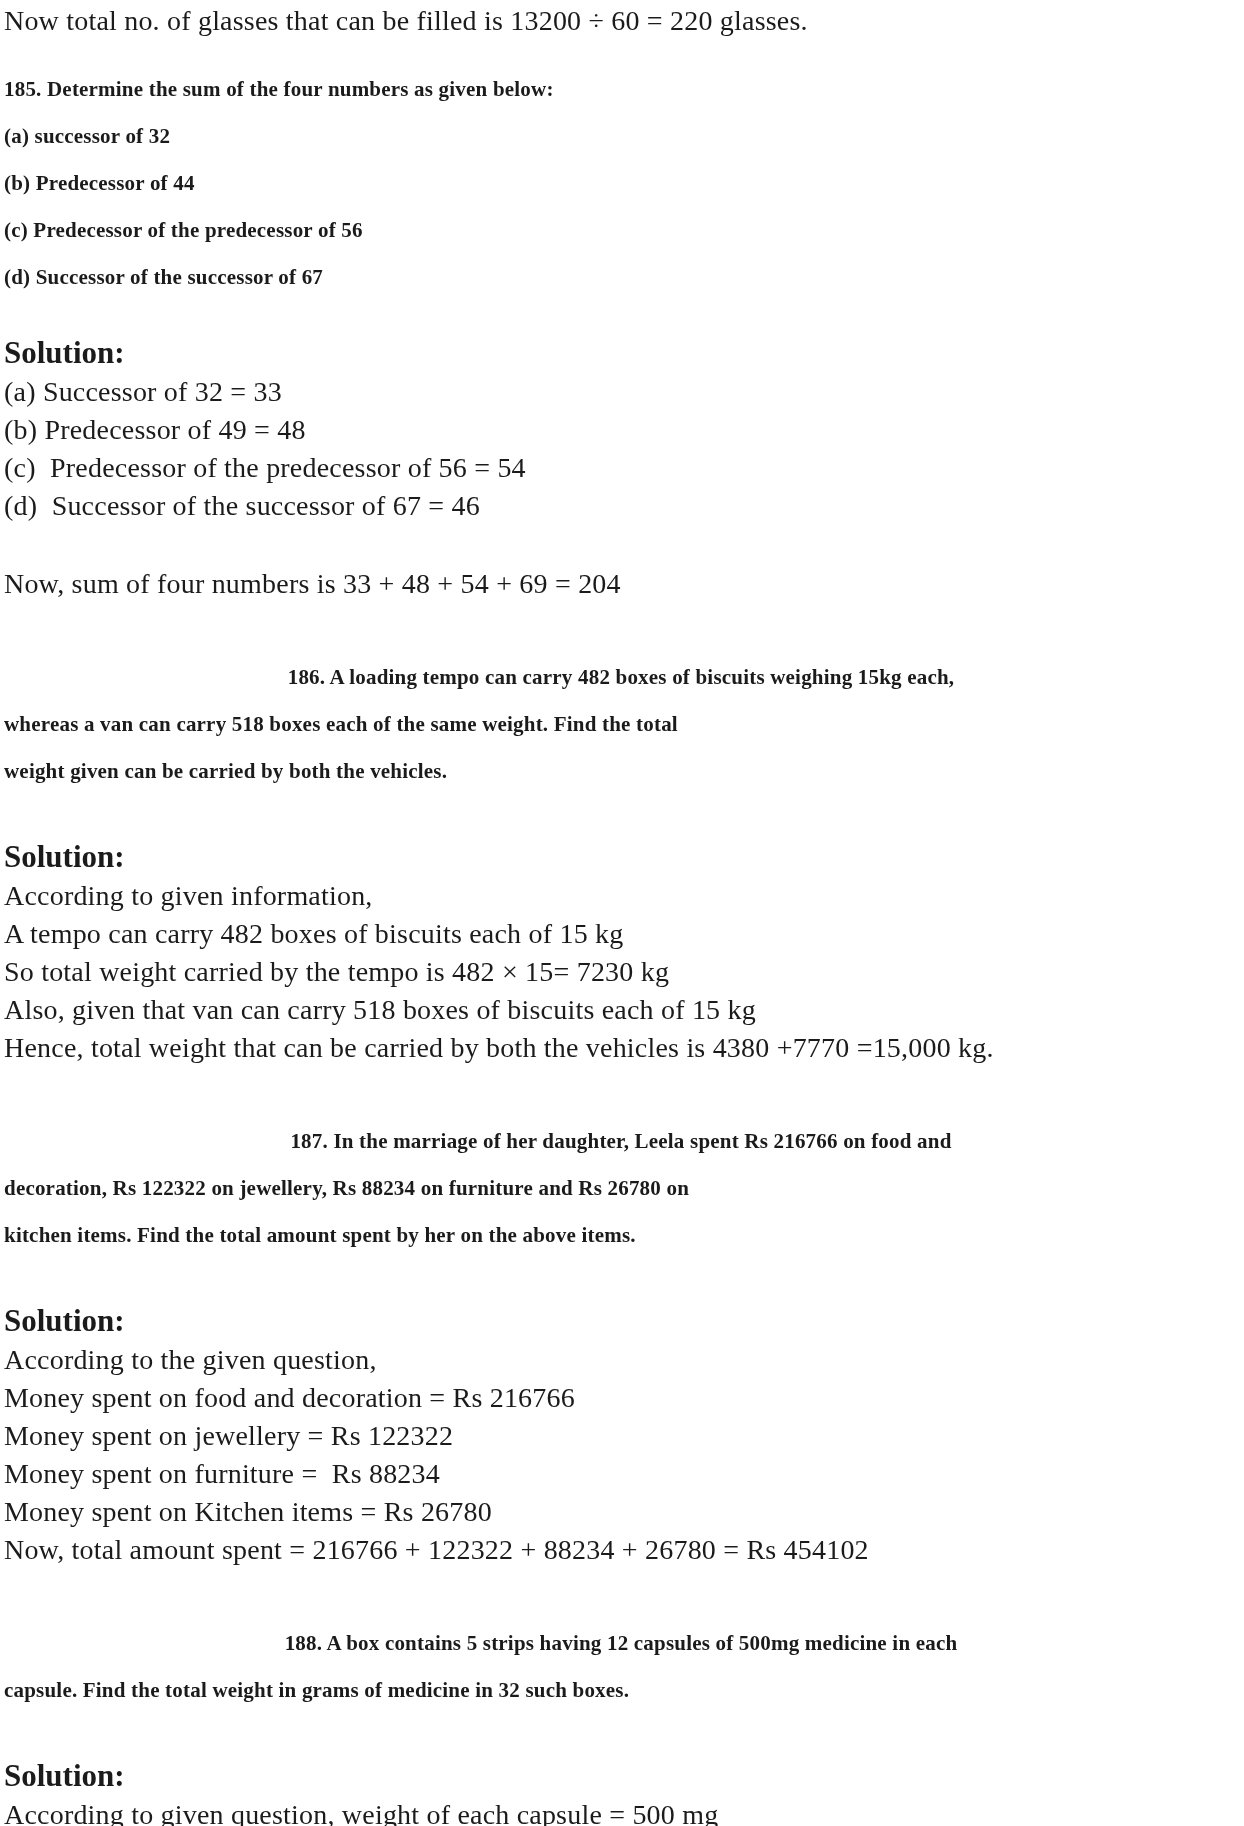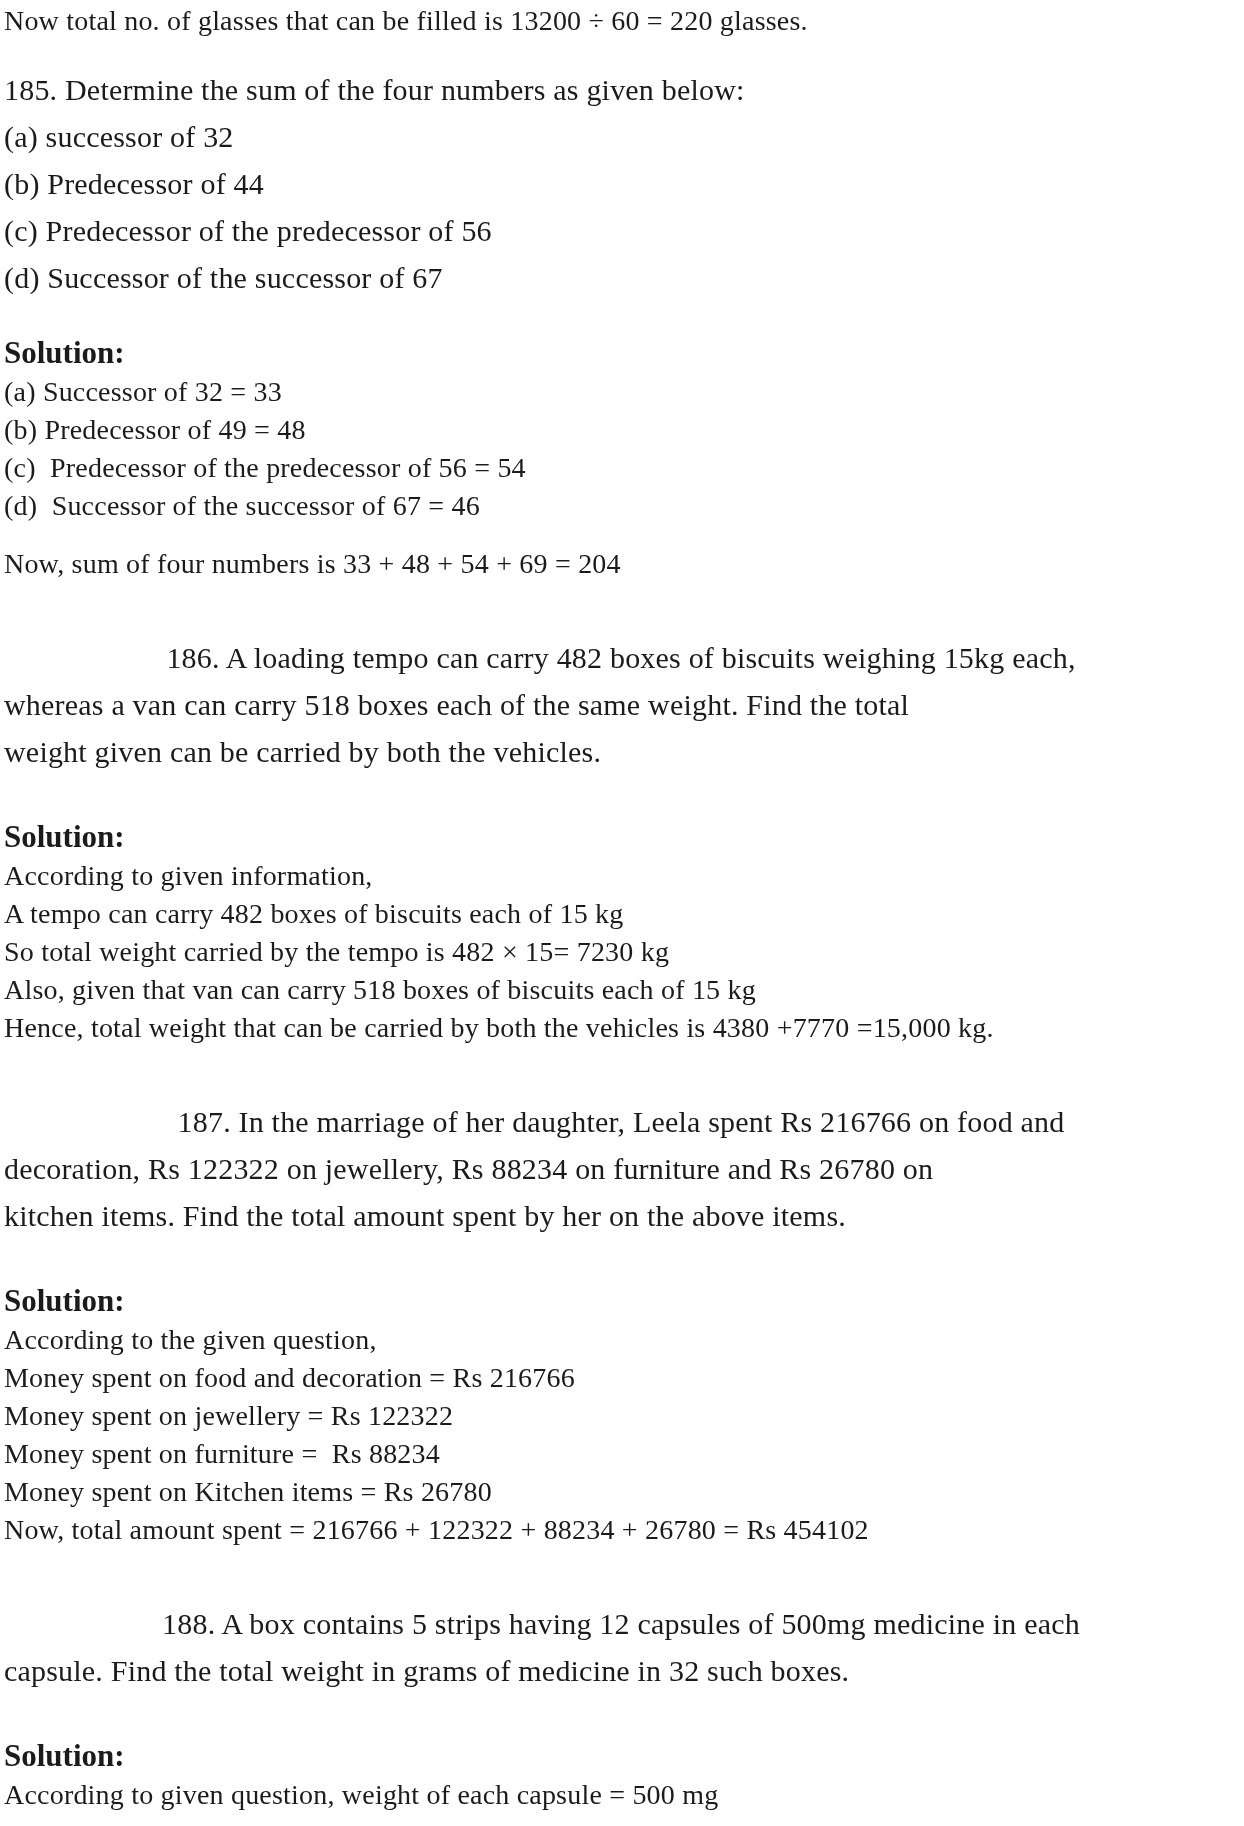--- a/index.html
+++ b/index.html
@@ -21,38 +21,38 @@
   }
   
   .line {
     font-size: 28px;
     line-height: 38px;
     white-space: pre-wrap;
     letter-spacing: 0.2px;
   }
   
   .q-line {
-    font-size: 30px;
+    font-size: 21px;
     line-height: 47px;
-    font-weight: 400;
+    font-weight: 700;
     white-space: pre-wrap;
     letter-spacing: 0.2px;
   }
   .q-start { margin-top: 51px; text-align: center; }
   .q-start-first { margin-top: 26px; }
   
   .sol-label {
     font-size: 31px;
     line-height: 40px;
     font-weight: 700;
     margin-top: 42px;
   }
   .sol-label-first { margin-top: 32px; }
   
-  .gap-before { margin-top: 20px; }
+  .gap-before { margin-top: 40px; }
 </style>
 </head>
 <body>
 
 <div class="page">
 
   <div class="line">Now total no. of glasses that can be filled is 13200 ÷ 60 = 220 glasses.</div>
 
   <div class="q-line q-start-first">185. Determine the sum of the four numbers as given below:</div>
   <div class="q-line">(a) successor of 32</div>

